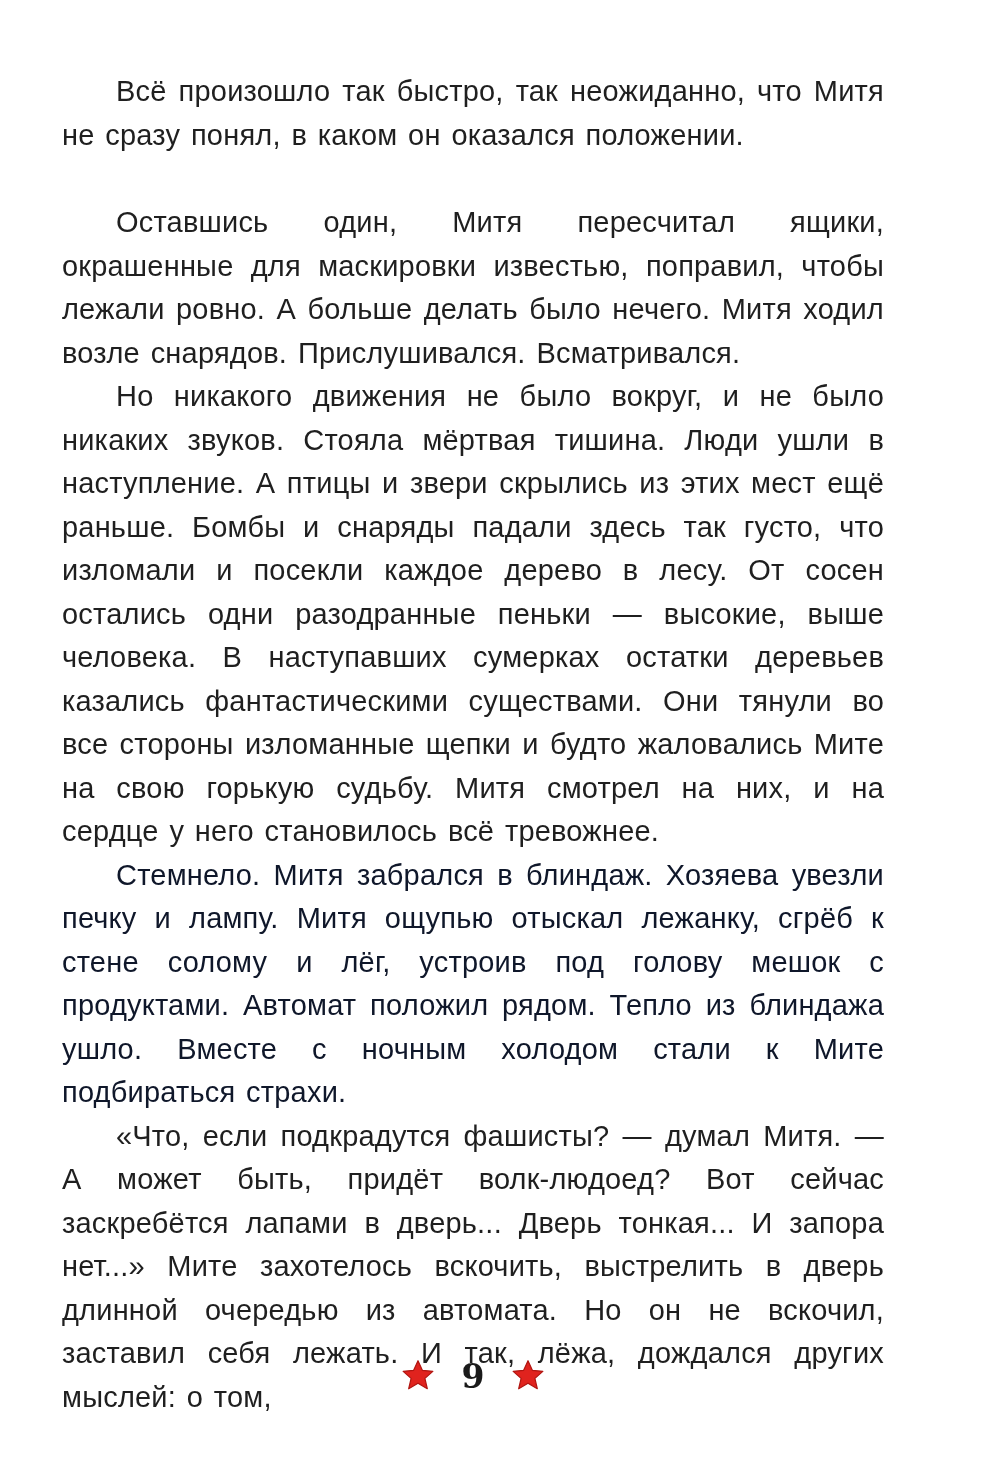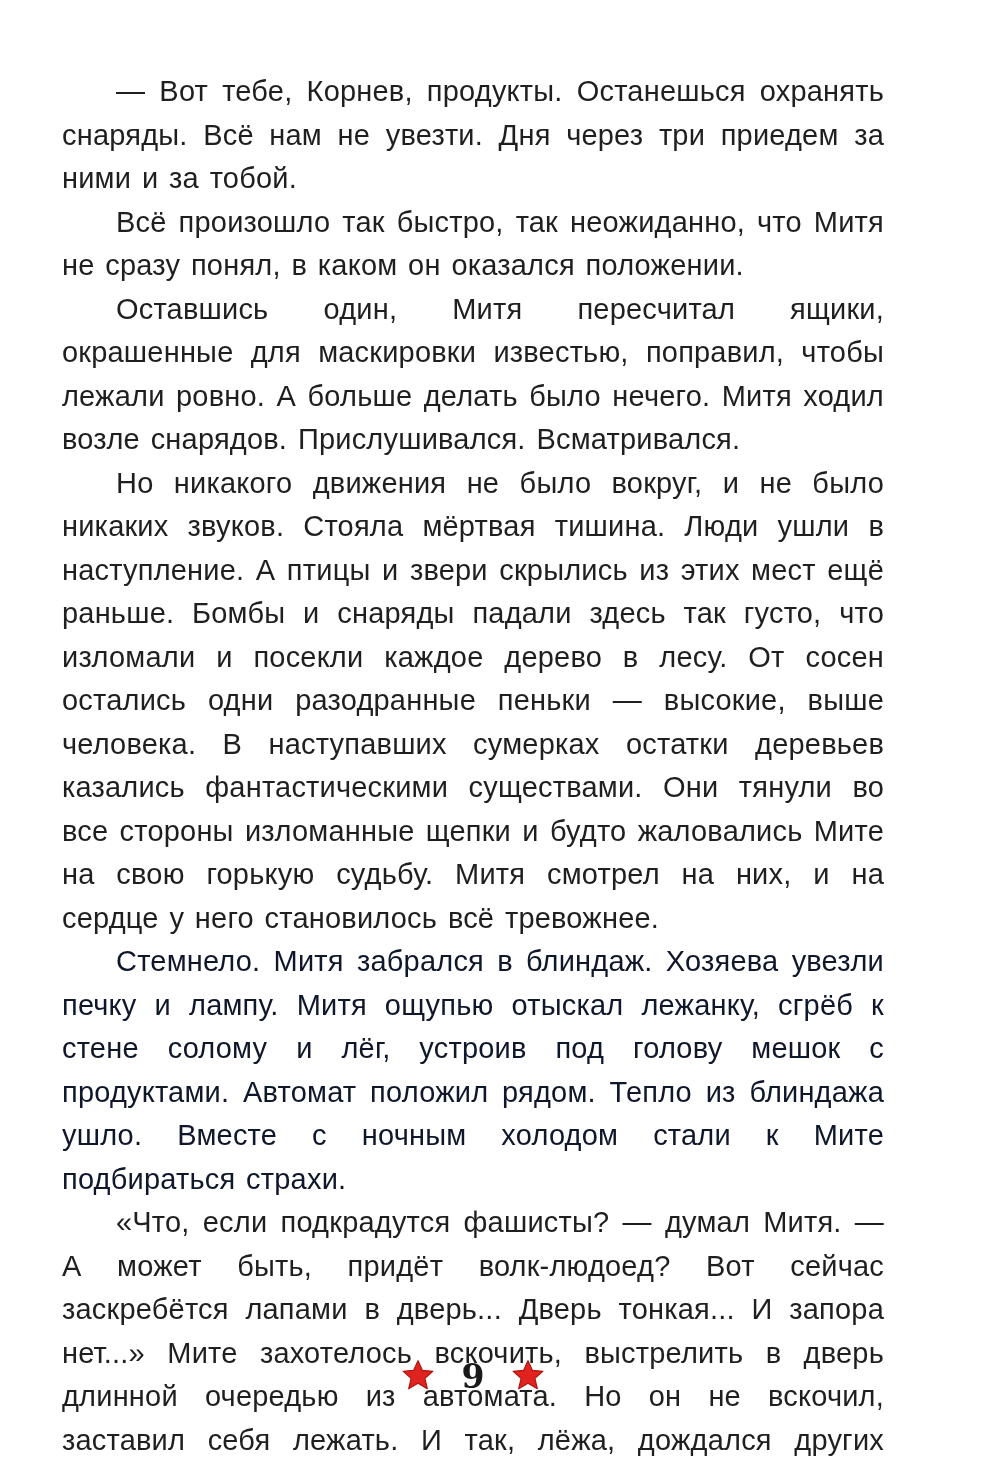--- a/index.html
+++ b/index.html
@@ -63,23 +63,22 @@
     height: 36px;
     display: block;
   }
 </style>
 </head>
 <body>
 
 <div class="page">
 
   <div class="text-block">
-    <p style="color: rgb(31, 31, 31);">— Вот тебе, Корнев, продукты. Останешься охранять снаряды. Всё нам не увезти. Дня через три приедем за ними и за тобой.</p>
     <p style="color: rgb(31, 31, 31);">Всё произошло так быстро, так неожиданно, что Митя не сразу понял, в каком он оказался положении.</p>
-    <p style="color: rgb(31, 31, 31);">Оставшись один, Митя пересчитал ящики, окрашенные для маскировки известью, поправил, чтобы лежали ровно. А больше делать было нечего. Митя ходил возле снарядов. Прислушивался. Всматривался.</p>
+    <p style="color: rgb(31, 31, 31); margin-top: 44px;">Оставшись один, Митя пересчитал ящики, окрашенные для маскировки известью, поправил, чтобы лежали ровно. А больше делать было нечего. Митя ходил возле снарядов. Прислушивался. Всматривался.</p>
     <p style="color: rgb(31, 31, 31);">Но никакого движения не было вокруг, и не было никаких звуков. Стояла мёртвая тишина. Люди ушли в наступление. А птицы и звери скрылись из этих мест ещё раньше. Бомбы и снаряды падали здесь так густо, что изломали и посекли каждое дерево в лесу. От сосен остались одни разодранные пеньки — высокие, выше человека. В наступавших сумерках остатки деревьев казались фантастическими существами. Они тянули во все стороны изломанные щепки и будто жаловались Мите на свою горькую судьбу. Митя смотрел на них, и на сердце у него становилось всё тревожнее.</p>
     <p style="color: #0f172a;">Стемнело. Митя забрался в блиндаж. Хозяева увезли печку и лампу. Митя ощупью отыскал лежанку, сгрёб к стене солому и лёг, устроив под голову мешок с продуктами. Автомат положил рядом. Тепло из блиндажа ушло. Вместе с ночным холодом стали к Мите подбираться страхи.</p>
     <p style="color: rgb(31, 31, 31);">«Что, если подкрадутся фашисты? — думал Митя. — А может быть, придёт волк-людоед? Вот сейчас заскребётся лапами в дверь... Дверь тонкая... И запора нет...» Мите захотелось вскочить, выстрелить в дверь длинной очередью из автомата. Но он не вскочил, заставил себя лежать. И так, лёжа, дождался других мыслей: о том,</p>
   </div>
 
   <div class="footer">
     <span class="star">
       <svg viewBox="0 0 24 24" aria-hidden="true">
         <path class="star-path" d="M12,1.8 L14.9,8.2 L21.9,8.9 L16.6,13.6 L18.2,20.5 L12,16.8 L5.8,20.5 L7.4,13.6 L2.1,8.9 L9.1,8.2 Z" fill="#e0231e" stroke="#b01510" stroke-width="0.8" stroke-linejoin="round"></path>
       </svg>

